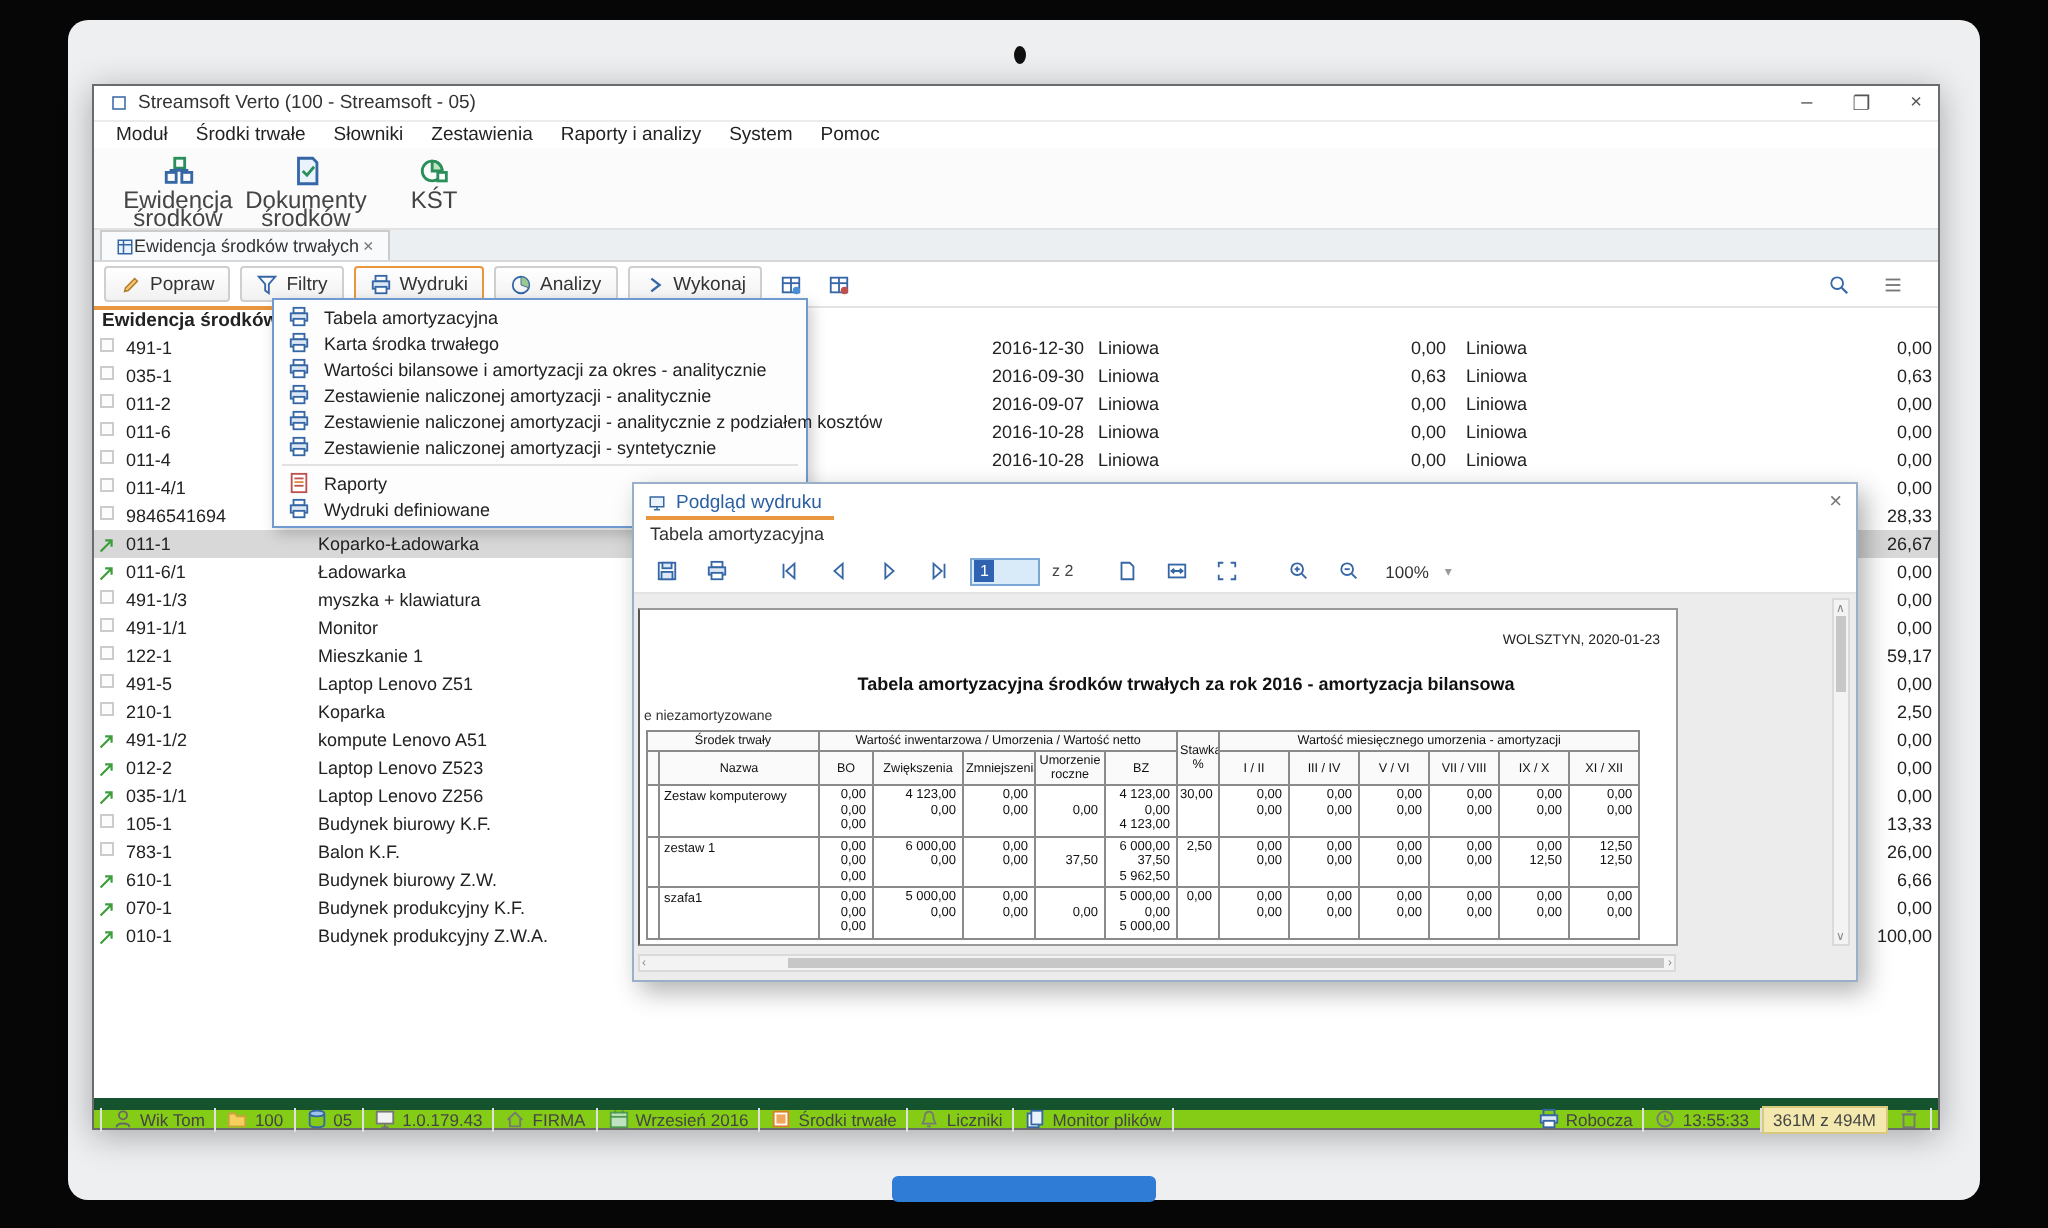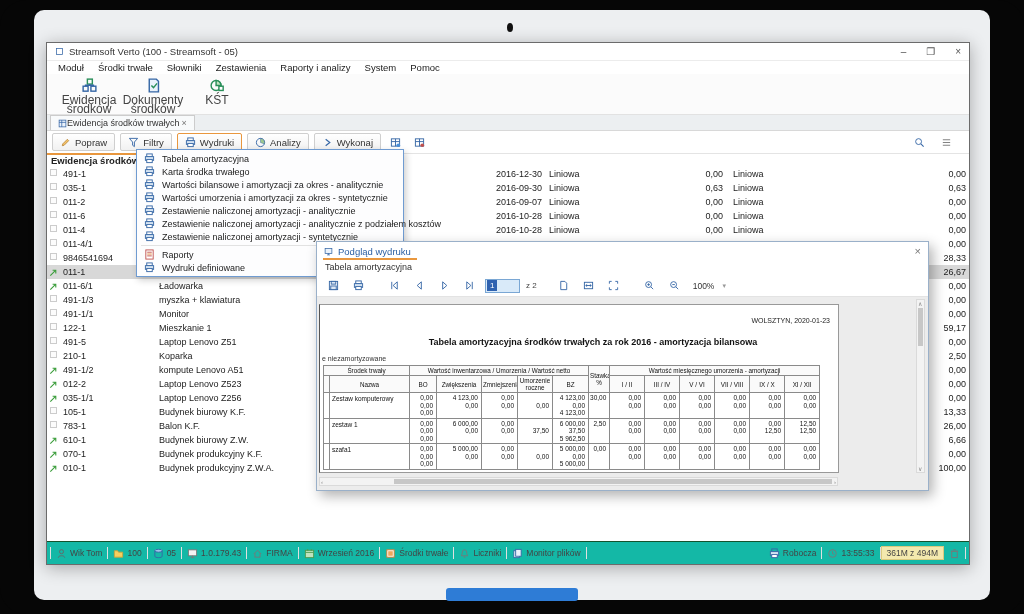--- a/index.html
+++ b/index.html
@@ -61,22 +61,22 @@
   .cb{position:absolute;left:3px;top:3.5px;width:7px;height:7px;border:1px solid #cccccc;background:#fcfcfc;box-sizing:border-box;}
   .mk{position:absolute;left:1px;top:2px;}
   .c-nr{left:16px;}
   .c-name{left:112px;}
   .c-date{left:449px;}
   .c-mp{left:502px;}
   .c-pp{left:556px;width:120px;text-align:right;}
   .c-mb{left:686px;}
   .c-pb{right:3px;width:150px;text-align:right;}
 
-  .statusbar{position:absolute;left:0;bottom:0;width:100%;height:23px;border-top:1px solid #14532d;display:flex;
-             align-items:center;font-size:8.5px;color:#444;background:#14b8a6;padding:0 3px;box-sizing:border-box;}
+  .statusbar{position:absolute;left:0;bottom:0;width:100%;height:15px;border-top:6px solid #14532d;display:flex;
+             align-items:center;font-size:8.5px;color:#444;background:#84cc16;padding:0 3px;box-sizing:border-box;}
   .sb-item{display:flex;align-items:center;gap:3px;padding:0 5px;height:12px;border-right:1px solid #e0e0e0;white-space:nowrap;}
   .sb-item:first-child{border-left:1px solid #e0e0e0;}
   .sb-item.hl{background:#f3e9ae;border:1px solid #d9c97e;}
   .sb-spacer{flex:1;border:none;}
 
   .dropdown{position:absolute;left:89px;top:106px;width:266px;background:#fdfdfe;border:1px solid #6f9bd1;
             box-shadow:2px 3px 7px rgba(0,0,0,.2);z-index:30;padding:2px 0;}
   .dd-item{height:13px;display:flex;align-items:center;gap:7px;font-size:9px;color:#222;padding:0 7px;white-space:nowrap;}
   .dd-sep{height:1px;background:#e2e2e2;margin:2px 4px;}
 
@@ -670,30 +670,20 @@
         </div>
         <div class="dd-item">
           <span class="icn">
             <svg viewBox="0 0 12 12">
               <rect x="3" y="1" width="6" height="3" fill="none" stroke="#3566a5"></rect>
               <rect x="1.5" y="4" width="9" height="4" fill="#dce8f5" stroke="#3566a5"></rect>
               <rect x="3" y="7" width="6" height="3.5" fill="#fff" stroke="#3566a5"></rect>
             </svg>
           </span>
           <span>Wartości bilansowe i amortyzacji za okres - analitycznie</span>
-        </div>
-        <div class="dd-item">
-          <span class="icn">
-            <svg viewBox="0 0 12 12">
-              <rect x="3" y="1" width="6" height="3" fill="none" stroke="#3566a5"></rect>
-              <rect x="1.5" y="4" width="9" height="4" fill="#dce8f5" stroke="#3566a5"></rect>
-              <rect x="3" y="7" width="6" height="3.5" fill="#fff" stroke="#3566a5"></rect>
-            </svg>
-          </span>
-          <span>Wartości umorzenia i amortyzacji za okres - syntetycznie</span>
         </div>
         <div class="dd-item">
           <span class="icn">
             <svg viewBox="0 0 12 12">
               <rect x="3" y="1" width="6" height="3" fill="none" stroke="#3566a5"></rect>
               <rect x="1.5" y="4" width="9" height="4" fill="#dce8f5" stroke="#3566a5"></rect>
               <rect x="3" y="7" width="6" height="3.5" fill="#fff" stroke="#3566a5"></rect>
             </svg>
           </span>
           <span>Zestawienie naliczonej amortyzacji - analitycznie</span>

